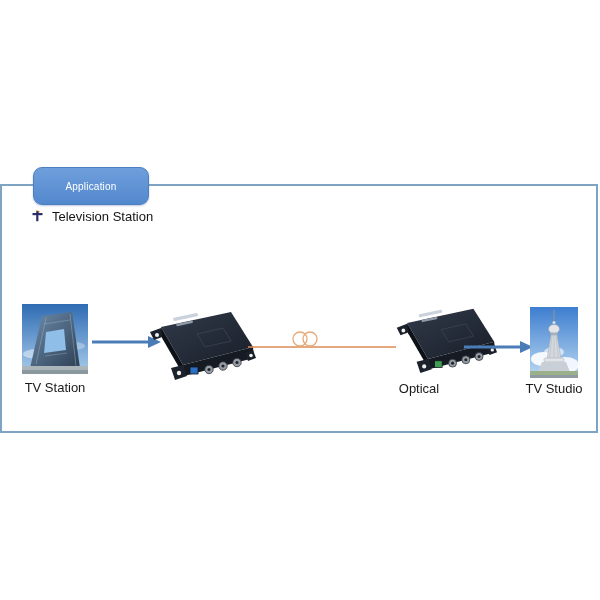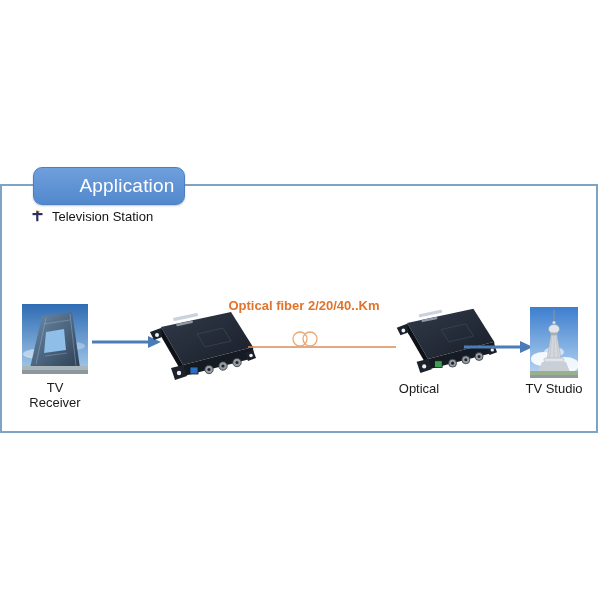--- a/index.html
+++ b/index.html
@@ -9,23 +9,22 @@
   }
   .frame-box{
     position:absolute;left:0px;top:184px;width:594px;height:245px;
     border:2px solid #7fa3c2;background:#ffffff;
   }
   .app-tab{
     position:absolute;left:33px;top:167px;width:114px;height:36px;
     background:linear-gradient(#6f9fdc,#5288cd);
     border:1px solid #4d7ec2;border-radius:9px;
     display:flex;align-items:center;justify-content:center;
-    color:#ffffff;font-size:19px;letter-spacing:.2px;z-index:3;
+    color:#ffffff;font-size:10px;letter-spacing:.2px;z-index:3;
     box-shadow:0 1px 2px rgba(60,100,160,.35);
-    padding-left:36px;
   }
   .bullet-list{position:absolute;left:32px;top:207px;z-index:2;}
   .bullet-item{display:flex;align-items:center;height:18px;}
   .bullet-icon{width:11px;height:12px;margin-right:9px;flex:0 0 auto;}
   .bullet-text{font-size:13px;color:#141414;}
   .node-label{
     position:absolute;font-size:13px;color:#1a1a1a;text-align:center;z-index:2;
   }
   .fiber-label{
     position:absolute;left:224px;top:298px;width:160px;text-align:center;
@@ -72,21 +71,21 @@
     <ellipse cx="52" cy="42" rx="11" ry="4" fill="#ffffff" opacity="0.3"></ellipse>
     <polygon points="8,64 20,12 50,8 58,64" fill="url(#bld1)"></polygon>
     <polygon points="24,28 42,25 44,46 22,49" fill="#8fbfe8"></polygon>
     <line x1="14" y1="60" x2="24" y2="14" stroke="#a5bcd1" stroke-width="0.8" opacity="0.5"></line>
     <line x1="48" y1="10" x2="54" y2="62" stroke="#a5bcd1" stroke-width="0.8" opacity="0.5"></line>
     <line x1="22" y1="20" x2="48" y2="16" stroke="#a5bcd1" stroke-width="0.8" opacity="0.45"></line>
     <line x1="23" y1="52" x2="45" y2="49" stroke="#a5bcd1" stroke-width="0.8" opacity="0.45"></line>
     <rect x="0" y="62" width="66" height="8" fill="#aab6ba"></rect>
     <rect x="0" y="66" width="66" height="4" fill="#8b999e"></rect>
   </svg>
-  <div class="node-label" style="left:20px;top:380px;width:70px">TV Receiver</div>
+  <div class="node-label" style="left:20px;top:380px;width:70px">TV Station</div>
 
   <svg class="abs" style="left:90px;top:334px" width="72" height="16" viewBox="0 0 72 16">
     <line x1="2" y1="8" x2="59" y2="8" stroke="#4a7cb8" stroke-width="3.2"></line>
     <polygon points="58,2 71,8 58,14" fill="#4a7cb8"></polygon>
   </svg>
 
   <svg class="abs" style="left:145px;top:305px" width="112" height="78" viewBox="0 0 112 78">
     <defs>
       <linearGradient id="top1" x1="0" y1="0" x2="1" y2="1">
         <stop offset="0" stop-color="#313a4a"></stop>
@@ -109,21 +108,20 @@
     <g stroke="#2f343b" stroke-width="0.8">
       <circle cx="64" cy="64.5" r="4.2" fill="#969da6"></circle>
       <circle cx="78" cy="61" r="4.2" fill="#969da6"></circle>
       <circle cx="92" cy="57.5" r="4.2" fill="#969da6"></circle>
     </g>
     <circle cx="64" cy="64.5" r="1.6" fill="#23272c"></circle>
     <circle cx="78" cy="61" r="1.6" fill="#23272c"></circle>
     <circle cx="92" cy="57.5" r="1.6" fill="#23272c"></circle>
   </svg>
 
-  <div class="fiber-label">Optical fiber 2/20/40..Km</div>
   <svg class="abs" style="left:248px;top:328px" width="148" height="24" viewBox="0 0 148 24">
     <line x1="0" y1="19" x2="148" y2="19" stroke="#dd8a54" stroke-width="1.4"></line>
     <circle cx="52" cy="11" r="7" fill="none" stroke="#e9a977" stroke-width="1.3"></circle>
     <circle cx="62" cy="11" r="7" fill="none" stroke="#e9a977" stroke-width="1.3"></circle>
   </svg>
 
   <svg class="abs" style="left:392px;top:301px" width="106" height="76" viewBox="0 0 112 78">
     <defs>
       <linearGradient id="top2" x1="0" y1="0" x2="1" y2="1">
         <stop offset="0" stop-color="#313a4a"></stop>

